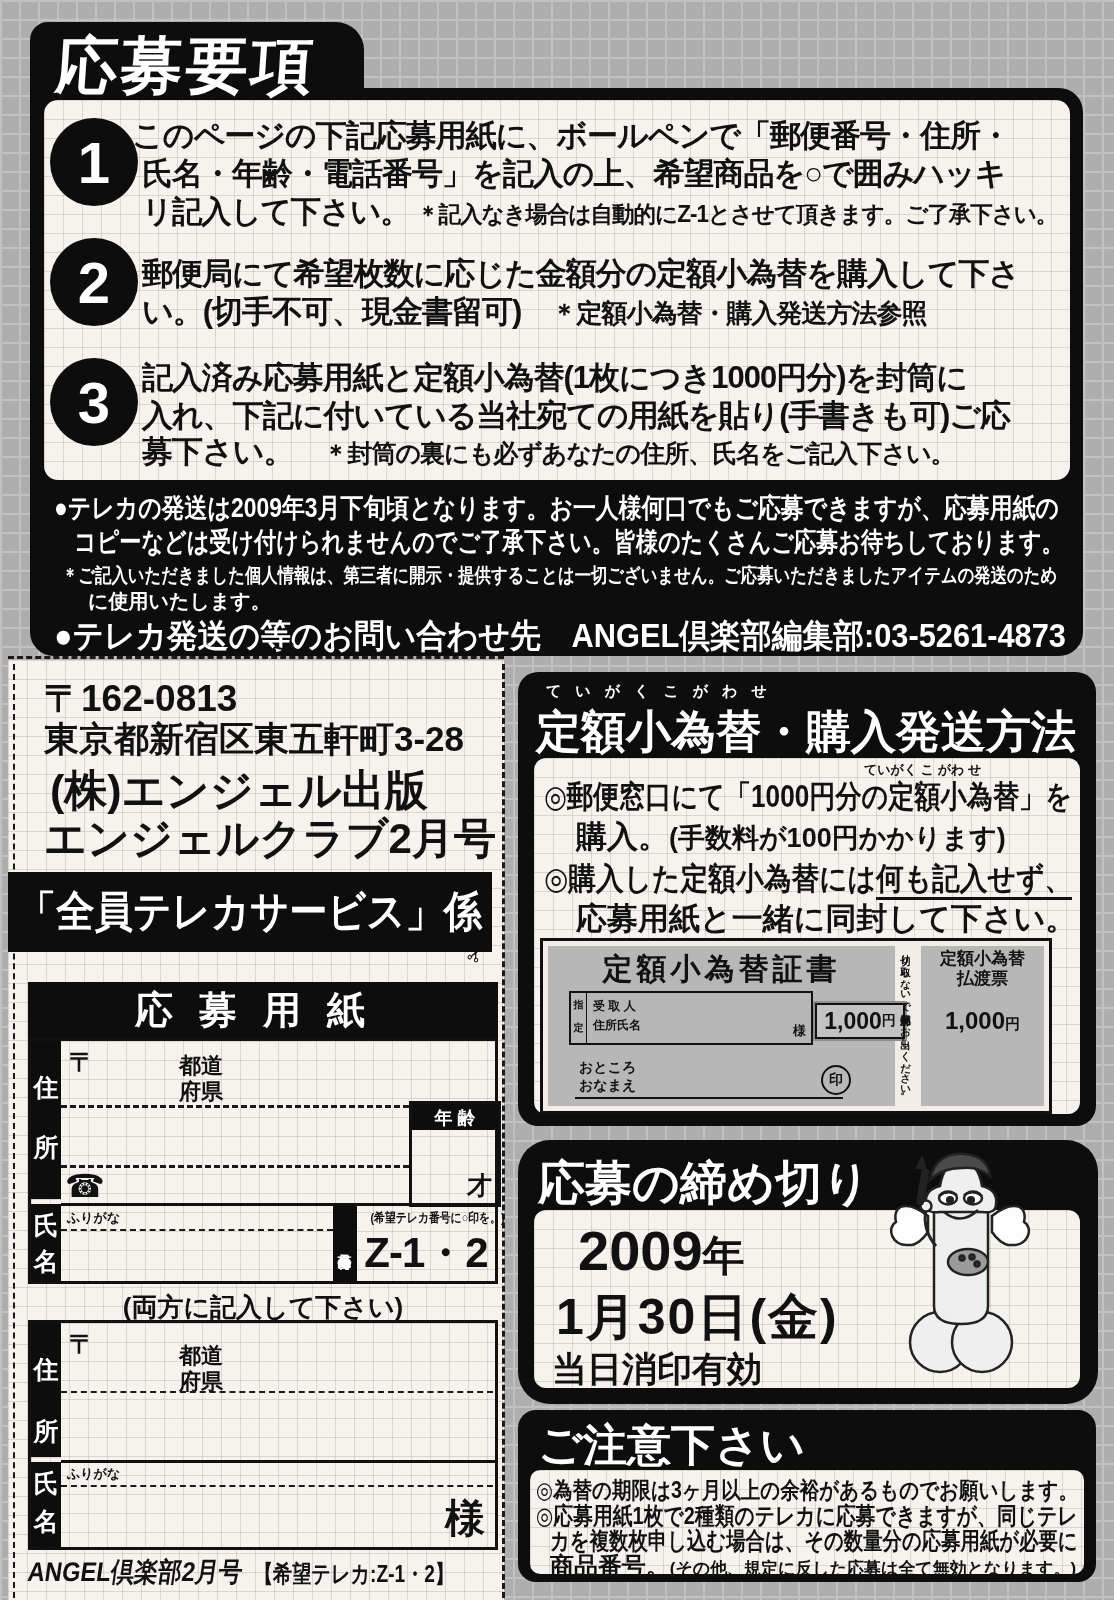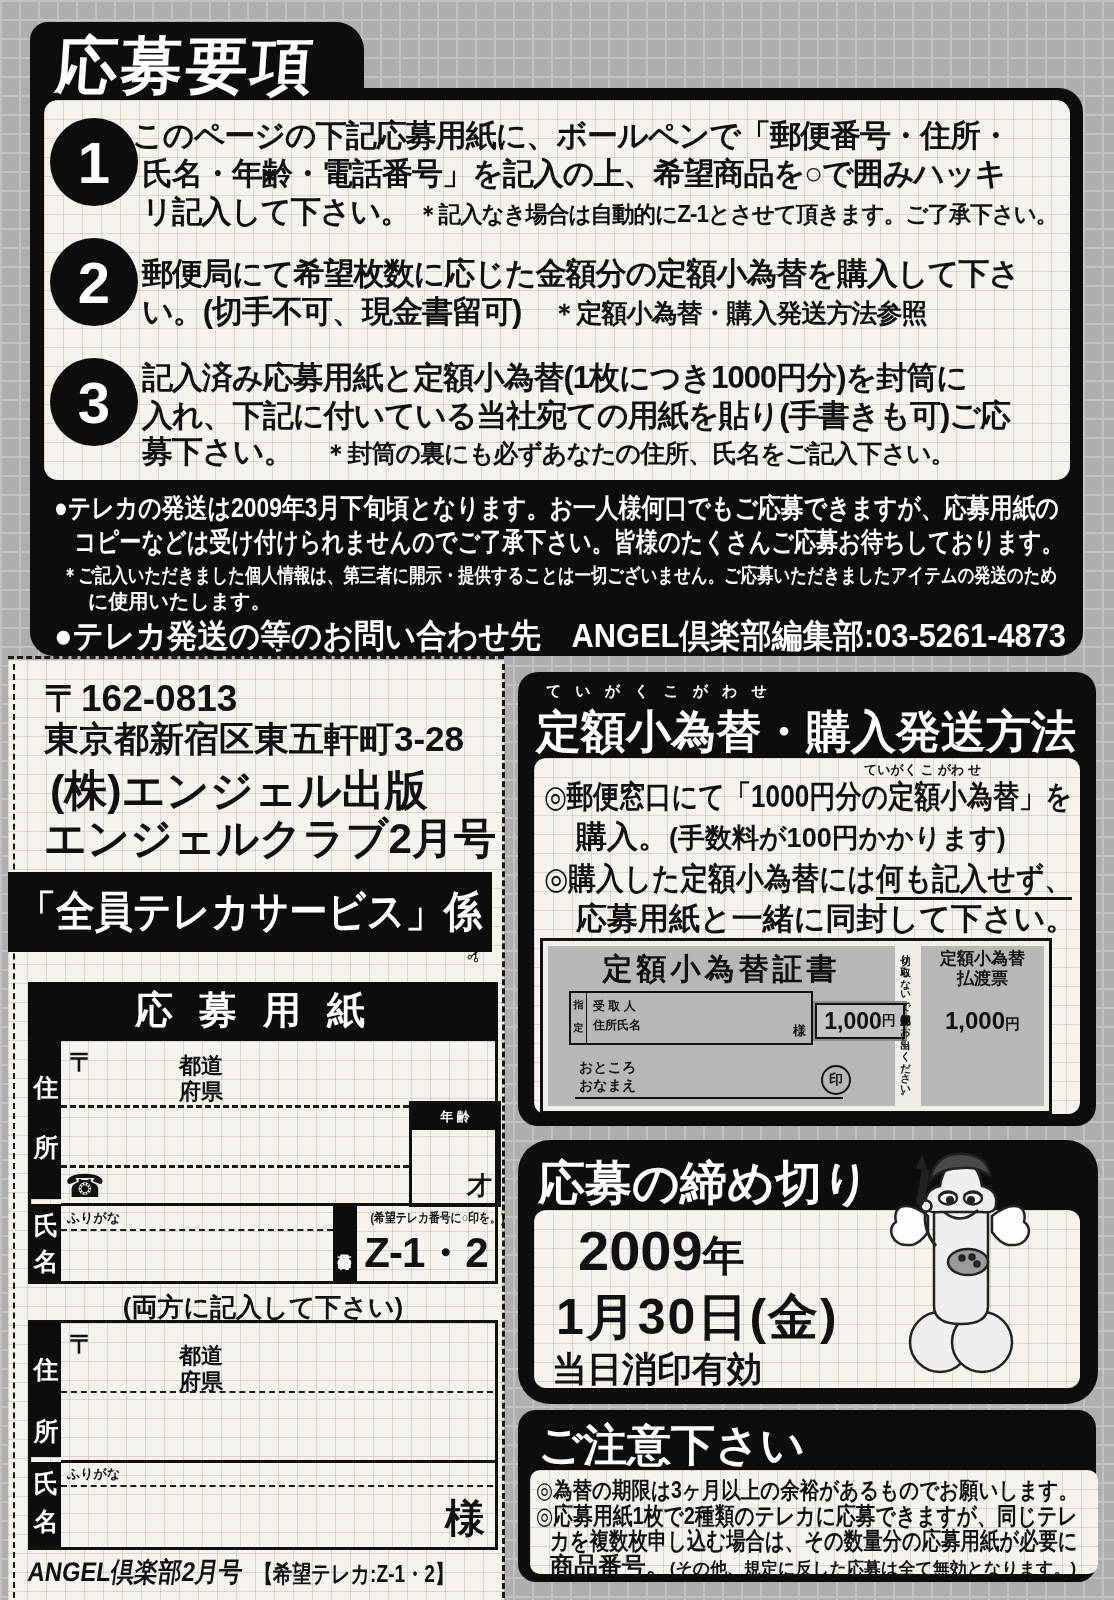--- a/index.html
+++ b/index.html
@@ -101,21 +101,21 @@
       <div class="abs b9" style="left:38px;top:4px;font-size:26px;">〒</div>
       <div class="abs b9" style="left:148px;top:12px;font-size:22px;line-height:26px;">
         <div>都道</div>
         <div>府県</div>
       </div>
       <div class="abs dash-h" style="left:30px;top:64px;width:348px;"></div>
       <div class="abs dash-h" style="left:30px;top:124px;width:348px;"></div>
       <div class="abs" style="left:34px;top:126px;font-size:32px;">☎</div>
 
       <div class="abs" style="left:378px;top:60px;width:86px;height:100px;border:3px solid #111;">
-        <div class="blk w b9" style="height:26px;display:flex;align-items:center;justify-content:center;font-size:13px;">
+        <div class="blk w b9" style="height:26px;display:flex;align-items:flex-end;justify-content:center;font-size:18px;">
             <span>年 齢</span>
           </div>
         <div class="abs b9" style="right:6px;bottom:2px;font-size:25px;">才</div>
       </div>
 
       <div class="abs" style="left:30px;top:162px;width:434px;height:3px;background:#111;"></div>
       <div class="abs" style="left:36px;top:168px;font-size:13px;font-weight:700;">ふりがな</div>
       <div class="abs dash-h2" style="left:30px;top:188px;width:272px;"></div>
 
       <div class="abs blk" style="left:302px;top:165px;width:24px;height:75px;display:flex;align-items:center;justify-content:center;">
@@ -235,21 +235,21 @@
       <path d="M33,22 L41,22 L38,12 Z" fill="#222"></path>
       <ellipse cx="84" cy="116" rx="20" ry="13" fill="#9b9b9b"></ellipse>
       <circle cx="78" cy="112" r="2.5" fill="#333"></circle>
       <circle cx="88" cy="111" r="2.5" fill="#333"></circle>
       <circle cx="93" cy="118" r="2.5" fill="#333"></circle>
     </g>
   </svg>
 
   <div class="abs blk" style="left:518px;top:1410px;width:578px;height:172px;border-radius:18px;">
     <div class="abs w b9" style="left:20px;top:6px;font-size:44px;">ご注意下さい</div>
-    <div class="abs gridwhite" style="left:12px;top:60px;width:554px;height:104px;border-radius:10px;padding-left:14px;">
+    <div class="abs gridwhite" style="left:12px;top:60px;width:554px;height:104px;border-radius:10px;">
       <div class="abs b9" style="left:6px;top:5px;"><span class="fitx" style="font-size: 23px; transform: scaleX(0.8482);">◎為替の期限は3ヶ月以上の余裕があるものでお願いします。</span></div>
       <div class="abs b9" style="left:6px;top:30px;"><span class="fitx" style="font-size: 24px; transform: scaleX(0.82622);">◎応募用紙1枚で2種類のテレカに応募できますが、同じテレ</span></div>
       <div class="abs b9" style="left:20px;top:55px;"><span class="fitx" style="font-size: 24px; transform: scaleX(0.807339);">カを複数枚申し込む場合は、その数量分の応募用紙が必要に</span></div>
       <div class="abs b9" style="left:20px;top:80px;"><span class="fitx" style="transform: scaleX(0.99811);"><span style="font-size:24px;">商品番号。</span><span style="font-size:17px;">(その他、規定に反した応募は全て無効となります。)</span></span></div>
     </div>
   </div>
 
 </div>
 
 </body></html>

